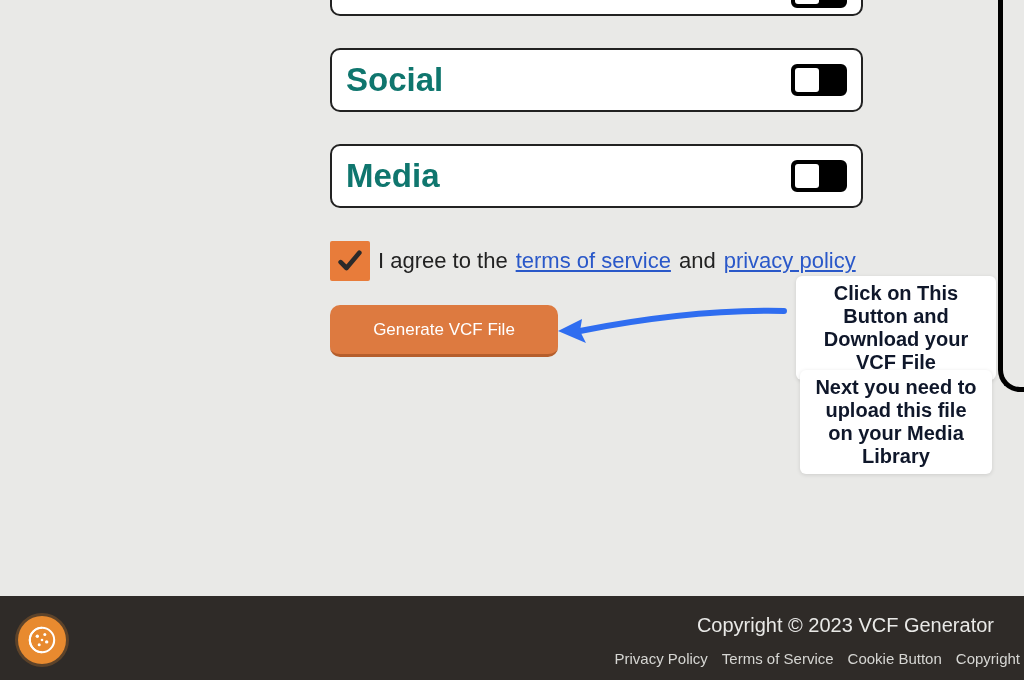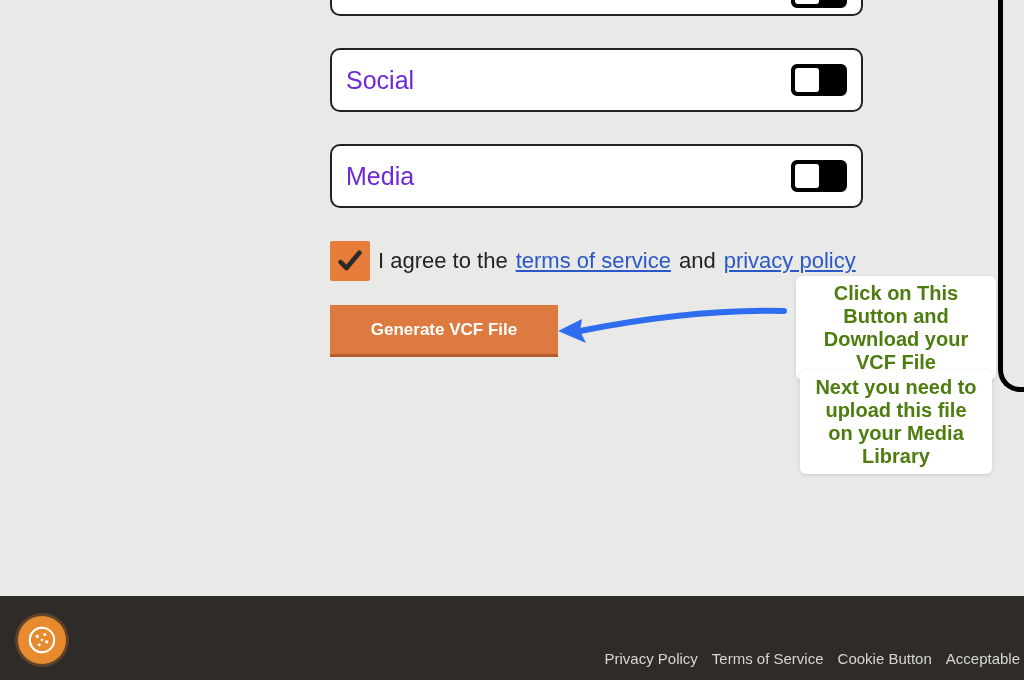--- a/index.html
+++ b/index.html
@@ -20,23 +20,23 @@
     background: #fff;
     display: flex;
     align-items: center;
     justify-content: space-between;
     padding: 0 14px;
   }
   .card-top    { top: -32px; height: 48px; } 
   .card-social { top: 48px;  height: 64px; }
   .card-other  { top: 144px; height: 64px; }
   .card-label {
-    font-size: 25px;
-    font-weight: 400;
-    color: #6d28d9;
+    font-size: 33px;
+    font-weight: 700;
+    color: #0f766e;
   }
   .toggle {
     width: 56px; height: 32px;
     border: 2px solid #000;
     border-radius: 6px;
     background: #000;
     position: relative;
     cursor: pointer;
   }
   .toggle::after {
@@ -74,35 +74,35 @@
   }
 
   
   .gen-btn {
     position: absolute;
     left: 330px; top: 305px;
     width: 228px; height: 52px;
     background: #dd7a40;
     border: none;
     border-bottom: 3px solid #b55e2c;
-    border-radius: 0;
+    border-radius: 10px;
     color: #fff;
     font-size: 17px;
-    font-weight: 700;
+    font-weight: 400;
     cursor: pointer;
   }
 
   
   .callout {
     position: absolute;
     background: #fff;
     border-radius: 6px;
     box-shadow: 0 1px 4px rgba(0,0,0,0.12);
     padding: 6px 14px;
-    color: #4d7c0f;
+    color: #0f172a;
     font-weight: 700;
     font-size: 20px;
     line-height: 1.15;
     text-align: center;
   }
   .callout1 { left: 796px; top: 276px; width: 200px; }
   .callout2 { left: 800px; top: 370px; width: 192px; }
 
   
   .arrow-wrap {
@@ -199,25 +199,26 @@
     <path d="M6 34 L30 22 L28 34 L34 46 Z" fill="#2f6df0"></path>
   </svg>
 </div>
 
 <div class="callout callout1">Click on This Button and Download your VCF File</div>
 <div class="callout callout2">Next you need to upload this file on your Media Library</div>
 
 <div class="frame-edge"></div>
 
 <div class="footer">
+  <div class="copy">Copyright © 2023 VCF Generator</div>
   <div class="flinks">
     <span>Privacy Policy</span>
     <span>Terms of Service</span>
     <span>Cookie Button</span>
-    <span>Acceptable</span>
+    <span>Copyright</span>
   </div>
   <div class="cookie-fab">
     <svg viewBox="0 0 32 32">
       <circle cx="16" cy="16" r="13" fill="none" stroke="#fff" stroke-width="2.2"></circle>
       <path d="M16 3 a13 13 0 0 0 0 26" fill="none" stroke="#fff" stroke-width="2.2"></path>
       <circle cx="11" cy="12" r="1.8" fill="#fff"></circle>
       <circle cx="19" cy="10" r="1.6" fill="#fff"></circle>
       <circle cx="21" cy="18" r="1.8" fill="#fff"></circle>
       <circle cx="13" cy="21" r="1.6" fill="#fff"></circle>
       <circle cx="16" cy="16" r="1.4" fill="#fff"></circle>

